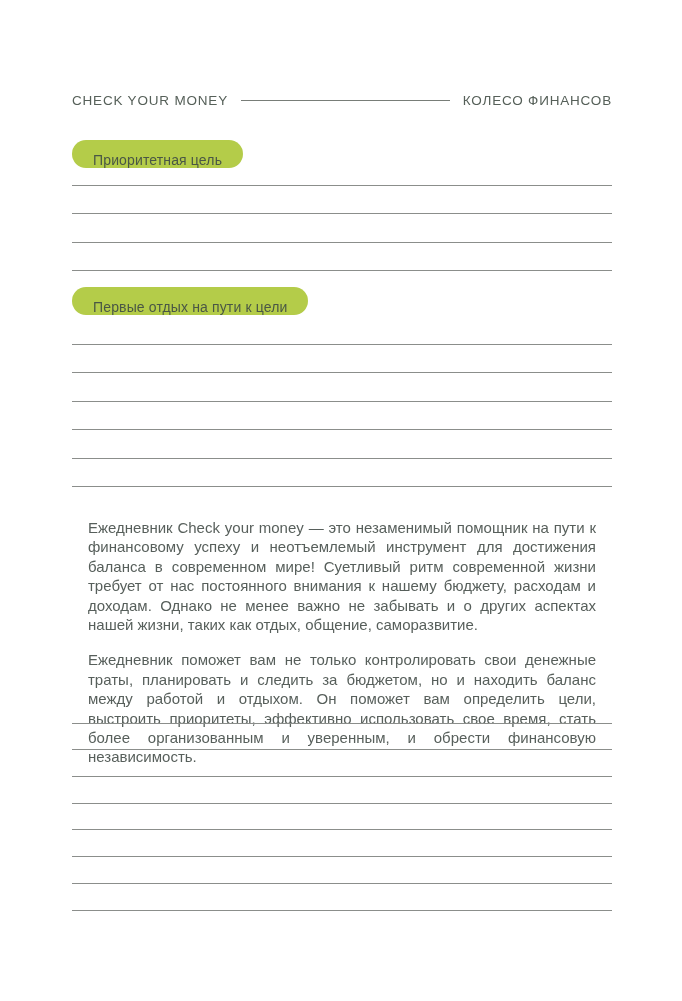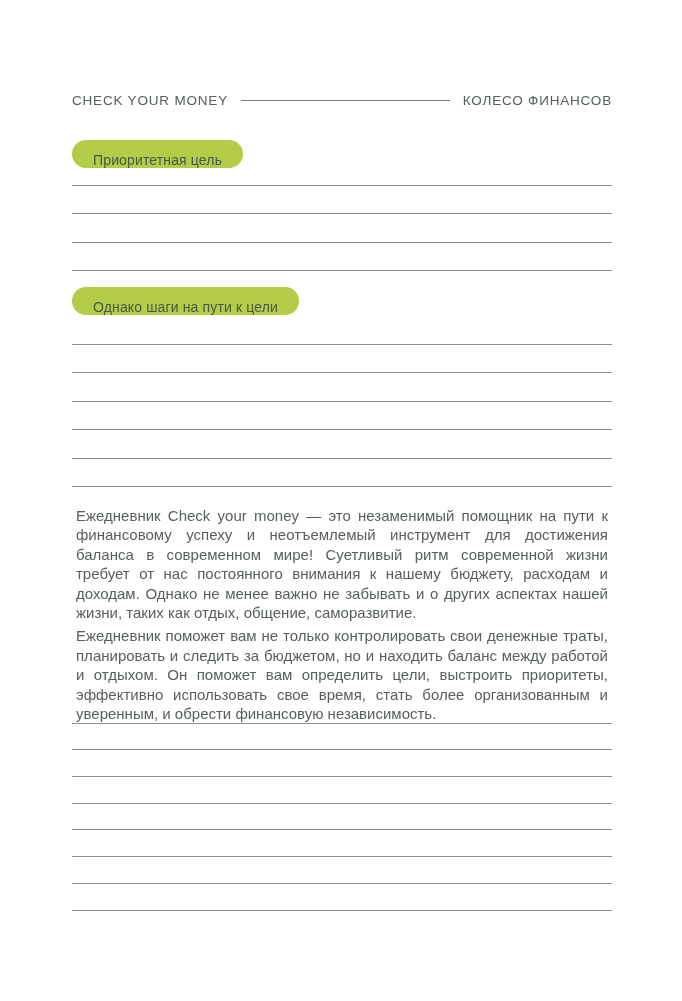--- a/index.html
+++ b/index.html
@@ -42,21 +42,21 @@
   .rules-1{top:157px;}
   .rules-2{top:316px;}
   .rules-3{top:697px;}
   .rules-3 .rule{height:25.7px;}
   .intro{
     position:absolute;left:72px;right:70px;top:502px;
     font-size:15px;line-height:19.4px;
     text-align:justify;
     color:var(--body-text);
   }
-  .intro p{margin:4px;}
+  .intro p{margin:16px;}
 </style>
 </head>
 <body>
 
 <div class="page">
 
   <header class="header">
     <span>CHECK YOUR MONEY</span>
     <span class="h-rule"></span>
     <span>КОЛЕСО ФИНАНСОВ</span>
@@ -67,21 +67,21 @@
   </div>
 
   <div class="rules rules-1">
       <div class="rule"></div>
       <div class="rule"></div>
       <div class="rule"></div>
       <div class="rule"></div>
     </div>
 
   <div class="badge badge-2">
-    <span>Однако шаги на пути к цели</span>
+    <span>Первые отдых на пути к цели</span>
   </div>
 
   <div class="rules rules-2">
       <div class="rule"></div>
       <div class="rule"></div>
       <div class="rule"></div>
       <div class="rule"></div>
       <div class="rule"></div>
       <div class="rule"></div>
     </div>

